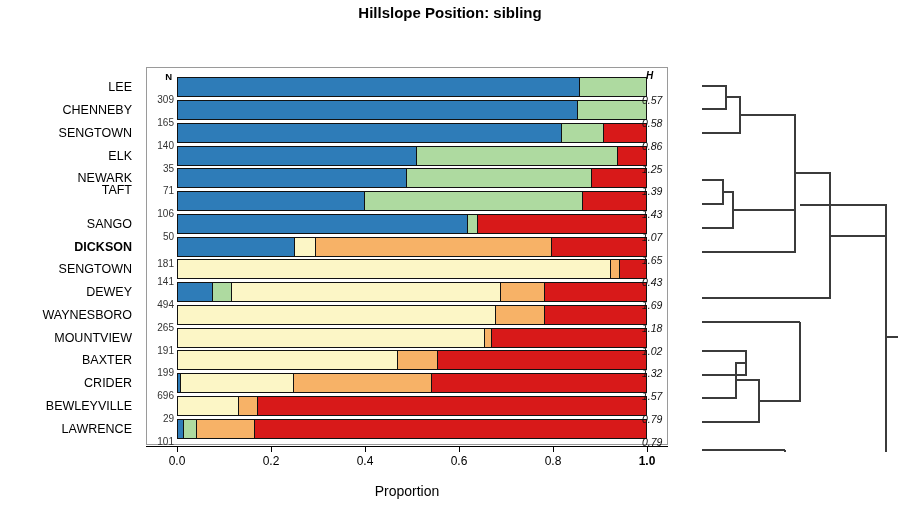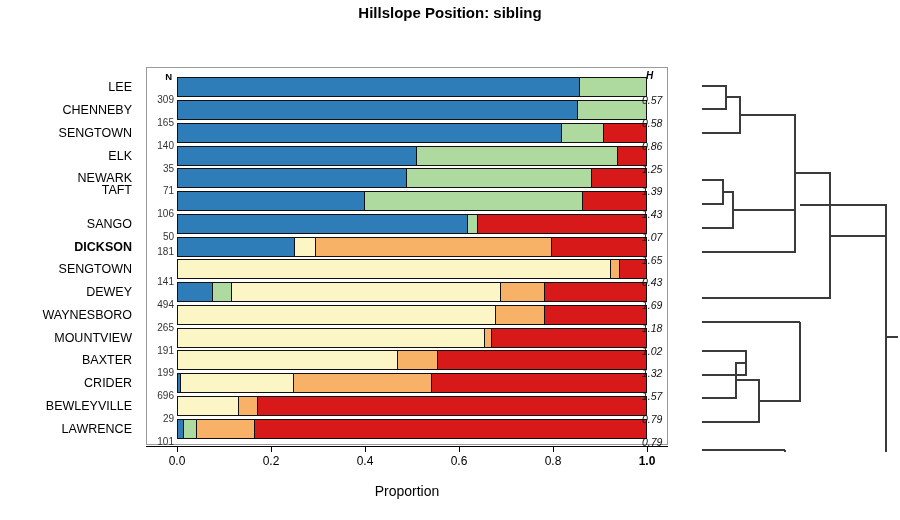--- a/index.html
+++ b/index.html
@@ -106,21 +106,21 @@
 
   <div class="ncol" id="ncol">
     <div class="nhead">N</div>
   <div class="ncell" style="top: 28.375px;">309</div>
       <div class="ncell" style="top: 51.125px;">165</div>
       <div class="ncell" style="top: 73.875px;">140</div>
       <div class="ncell" style="top: 96.625px;">35</div>
       <div class="ncell" style="top: 119.375px;">71</div>
       <div class="ncell" style="top: 142.125px; text-align: right;">106</div>
       <div class="ncell" style="top: 164.875px;">50</div>
-      <div class="ncell" style="top: 180px;">181</div>
+      <div class="ncell" style="top: 192px;">181</div>
       <div class="ncell" style="top: 210.375px;">141</div>
       <div class="ncell" style="top: 233.125px;">494</div>
       <div class="ncell" style="top: 255.875px;">265</div>
       <div class="ncell" style="top: 278.625px;">191</div>
       <div class="ncell" style="top: 301.375px;">199</div>
       <div class="ncell" style="top: 324.125px;">696</div>
       <div class="ncell" style="top: 346.875px;">29</div>
       <div class="ncell" style="top: 369.625px;">101</div>
     </div>
 

